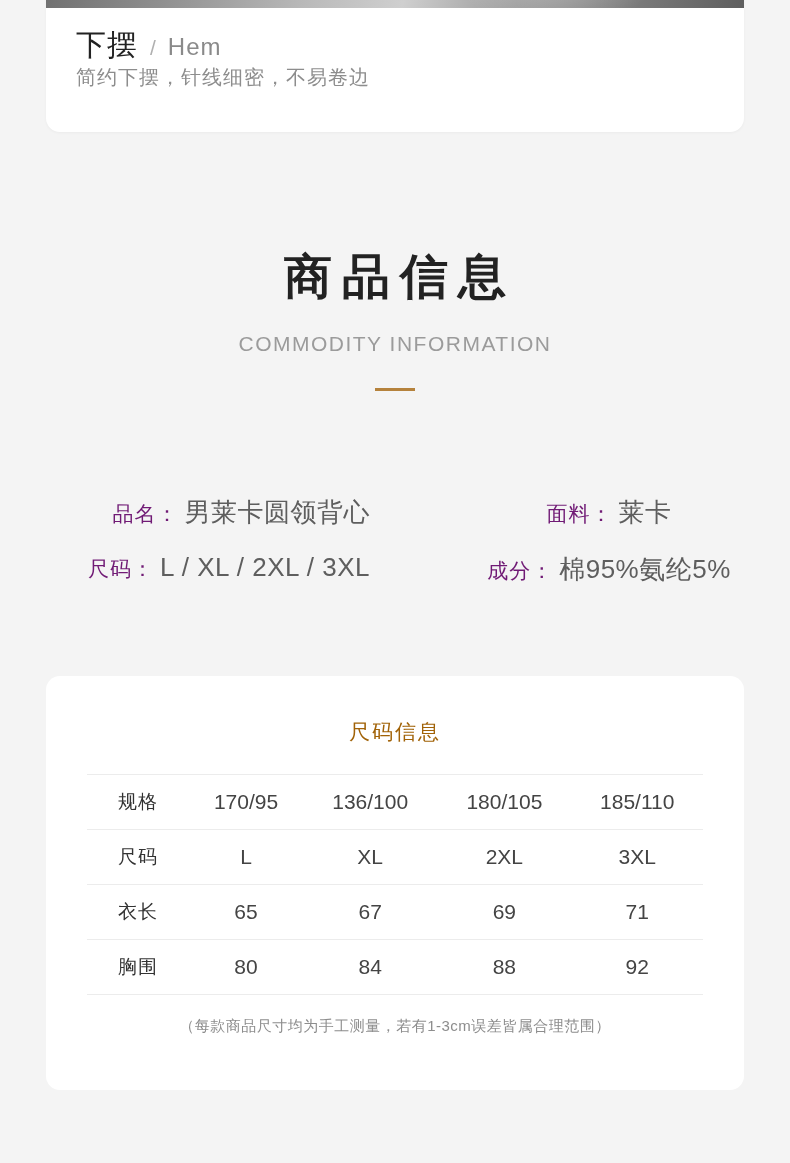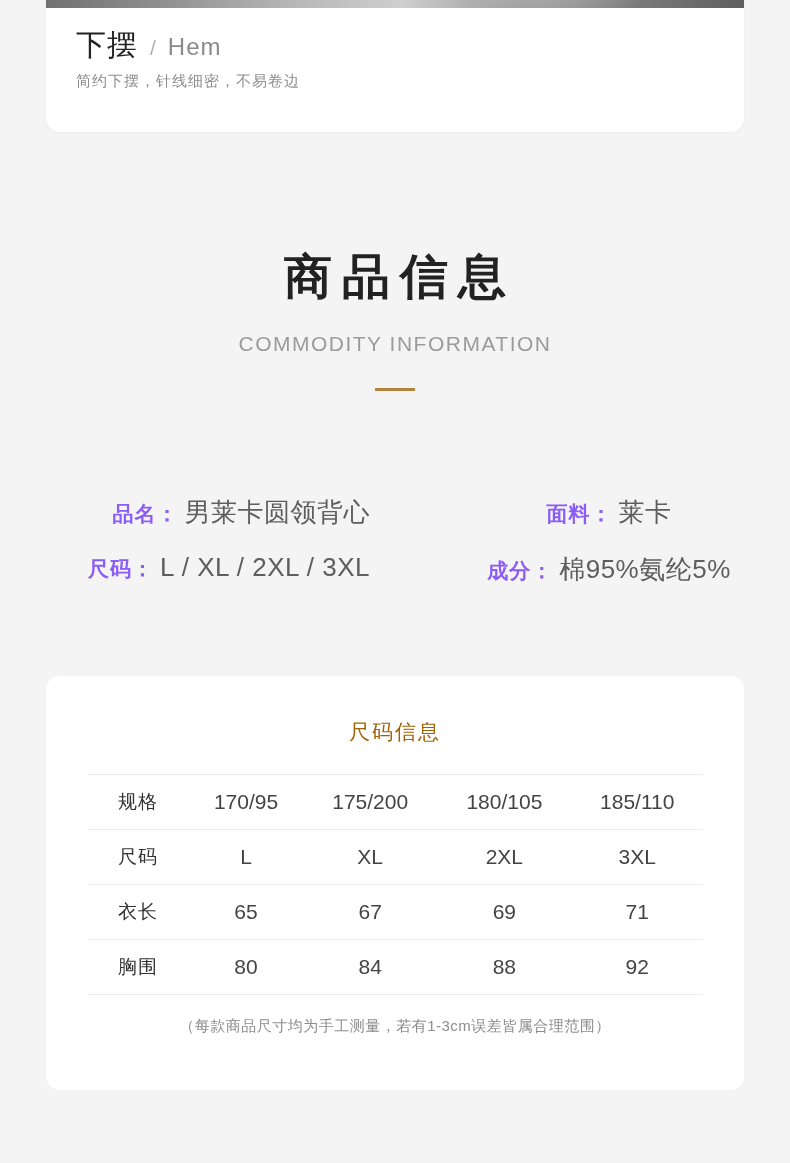--- a/index.html
+++ b/index.html
@@ -74,22 +74,22 @@
     font-size: 21px;
     color: #b0b0b0;
     margin: 0 12px;
   }
   .hem-title-en {
     font-size: 24px;
     color: #8a8a8a;
     letter-spacing: 1px;
   }
   .hem-sub {
-    margin-top: 8px;
-    font-size: 15px;
+    margin-top: 0;
+    font-size: 20px;
     color: #8d8d8d;
     letter-spacing: 1px;
   }
 
   
   .section-head {
     position: absolute;
     left: 0;
     top: 248px;
     width: 790px;
@@ -138,22 +138,22 @@
     box-sizing: border-box;
   }
   .info-col.right {
     width: 420px;
     justify-content: center;
     padding-left: 58px;
     box-sizing: border-box;
   }
   .info-label {
     font-size: 21px;
-    font-weight: bold;
-    color: #8b5cf6;
+    font-weight: normal;
+    color: #701a75;
     letter-spacing: 1px;
     white-space: nowrap;
   }
   .info-value {
     font-size: 26px;
     color: #5e5e5e;
     letter-spacing: 0.5px;
     margin-left: 6px;
     white-space: nowrap;
   }
@@ -259,21 +259,21 @@
   </div>
 
   <div class="size-card">
     <div class="size-card-title">尺码信息</div>
 
     <table class="size-table">
       <tbody>
         <tr>
           <td class="rowhead">规格</td>
           <td>170/95</td>
-          <td>175/200</td>
+          <td>136/100</td>
           <td>180/105</td>
           <td>185/110</td>
         </tr>
         <tr>
           <td class="rowhead">尺码</td>
           <td>L</td>
           <td>XL</td>
           <td>2XL</td>
           <td>3XL</td>
         </tr>

